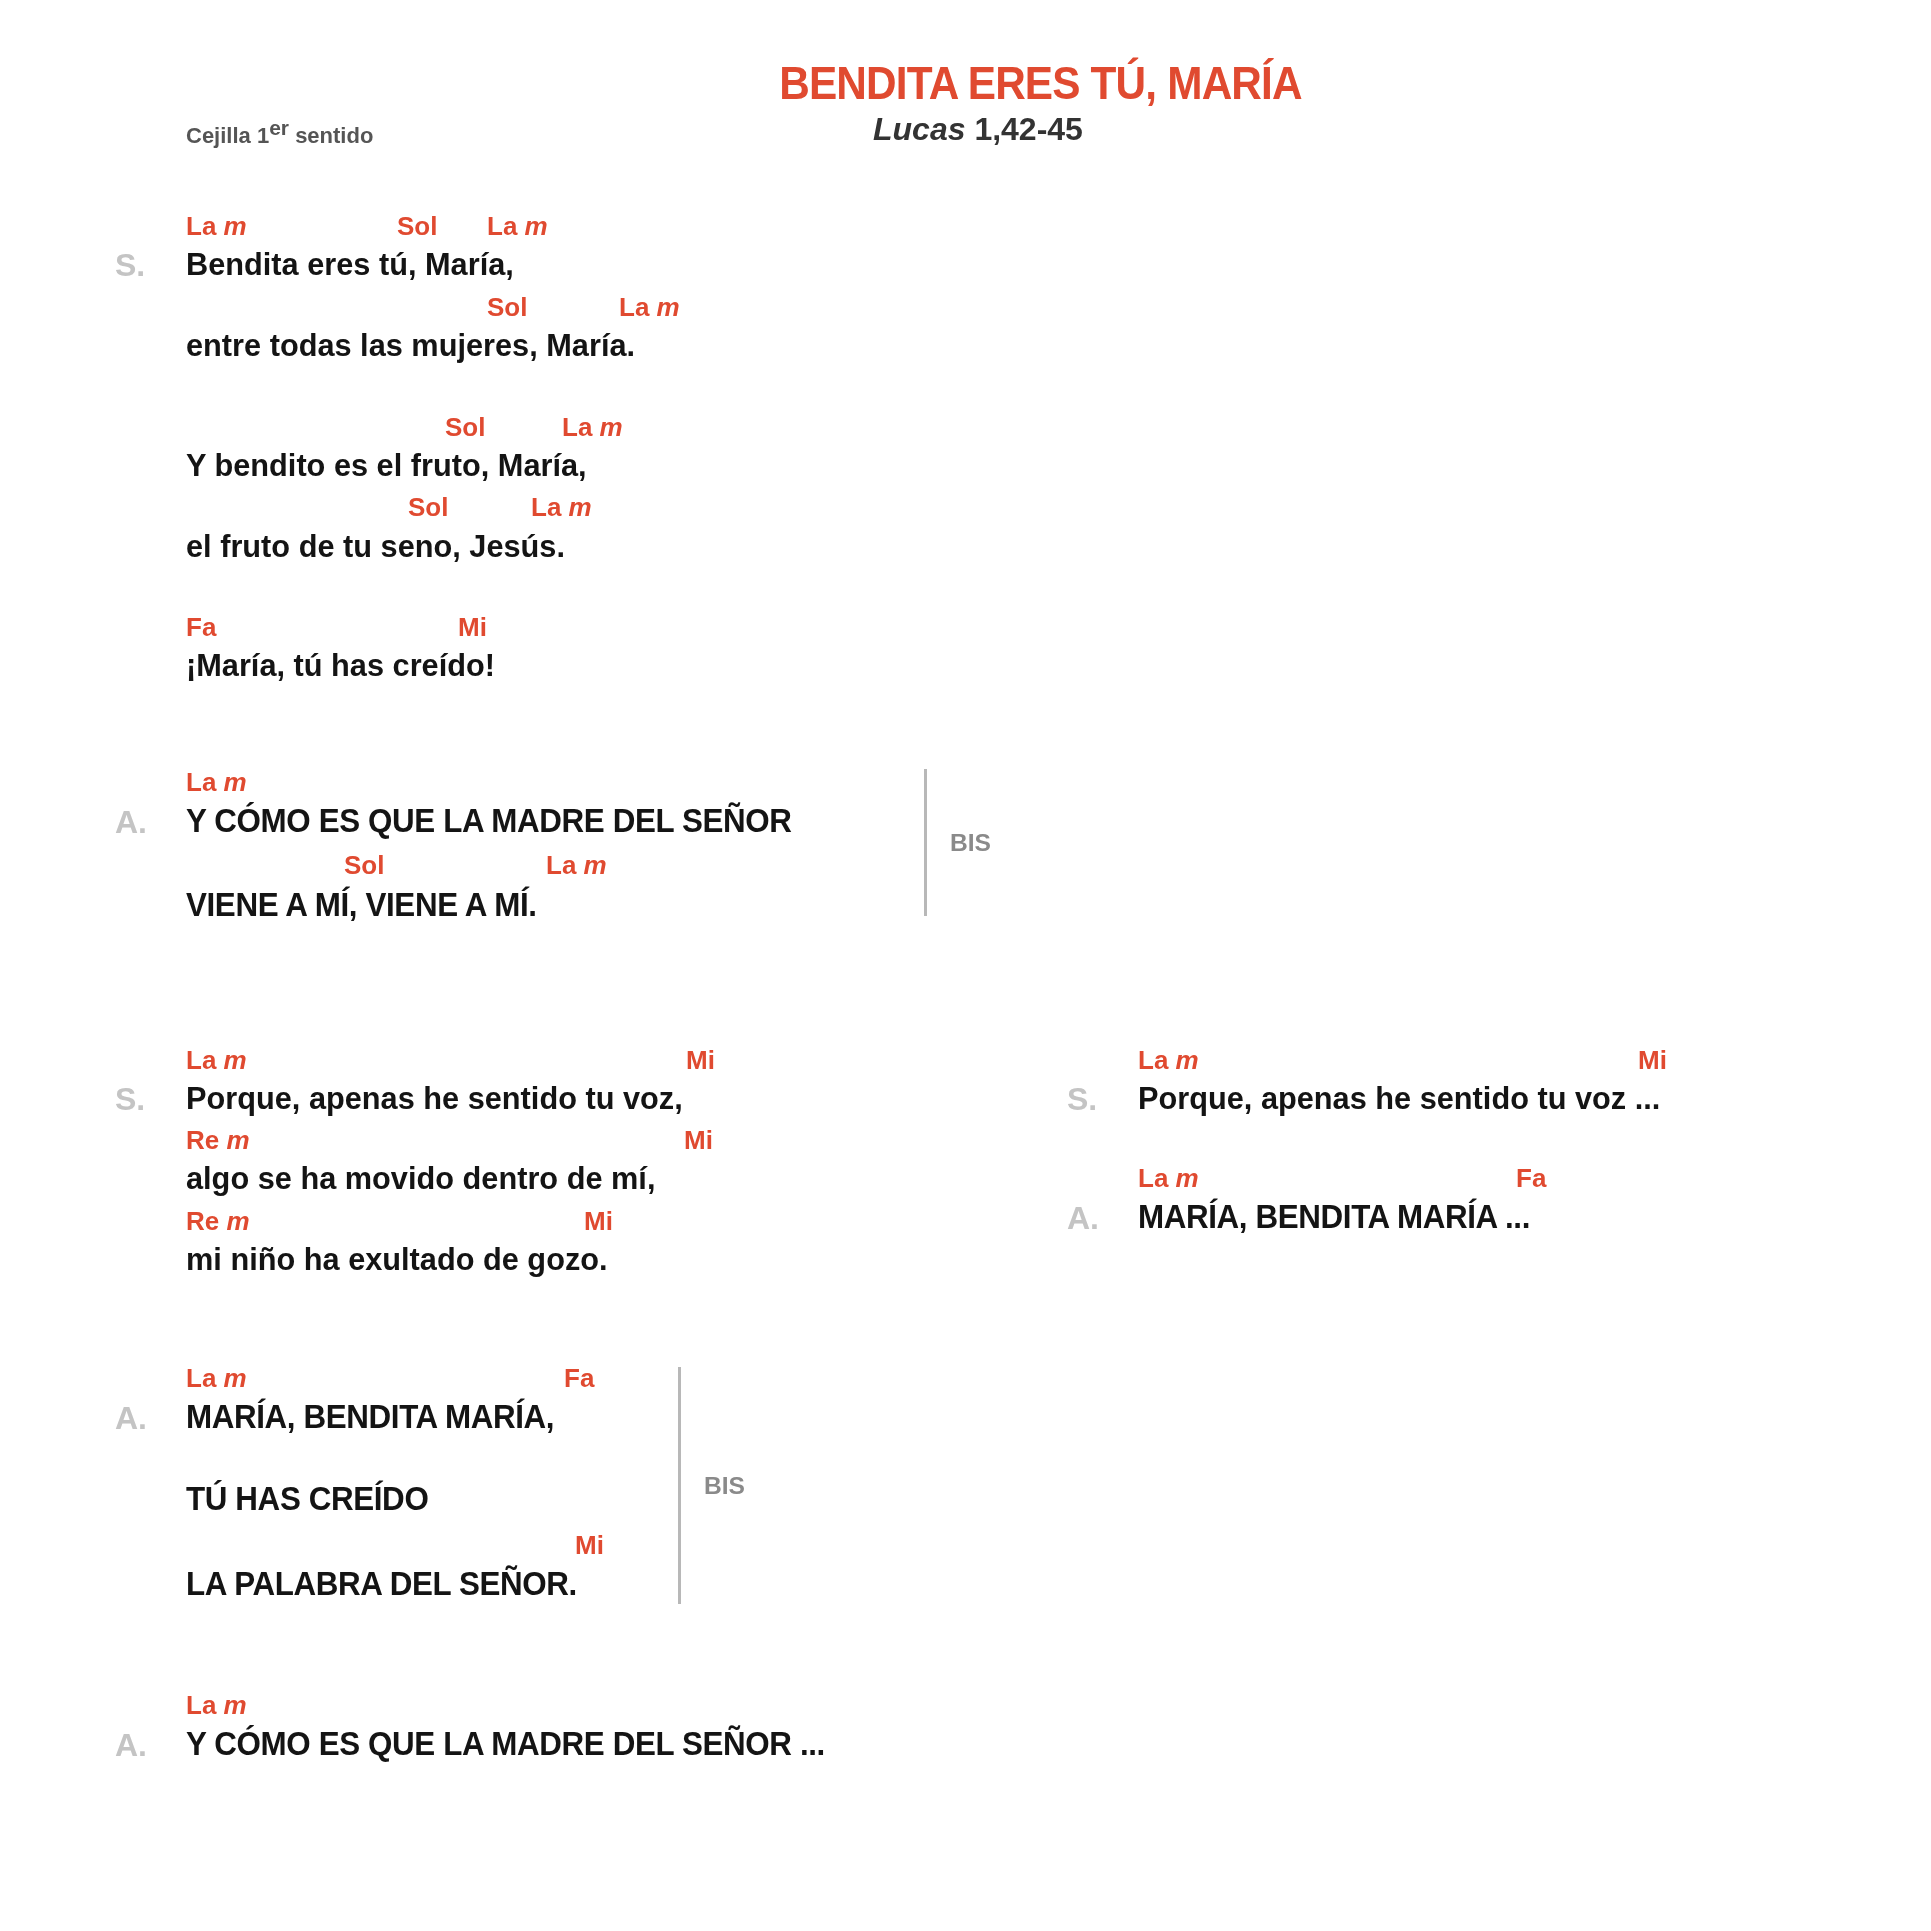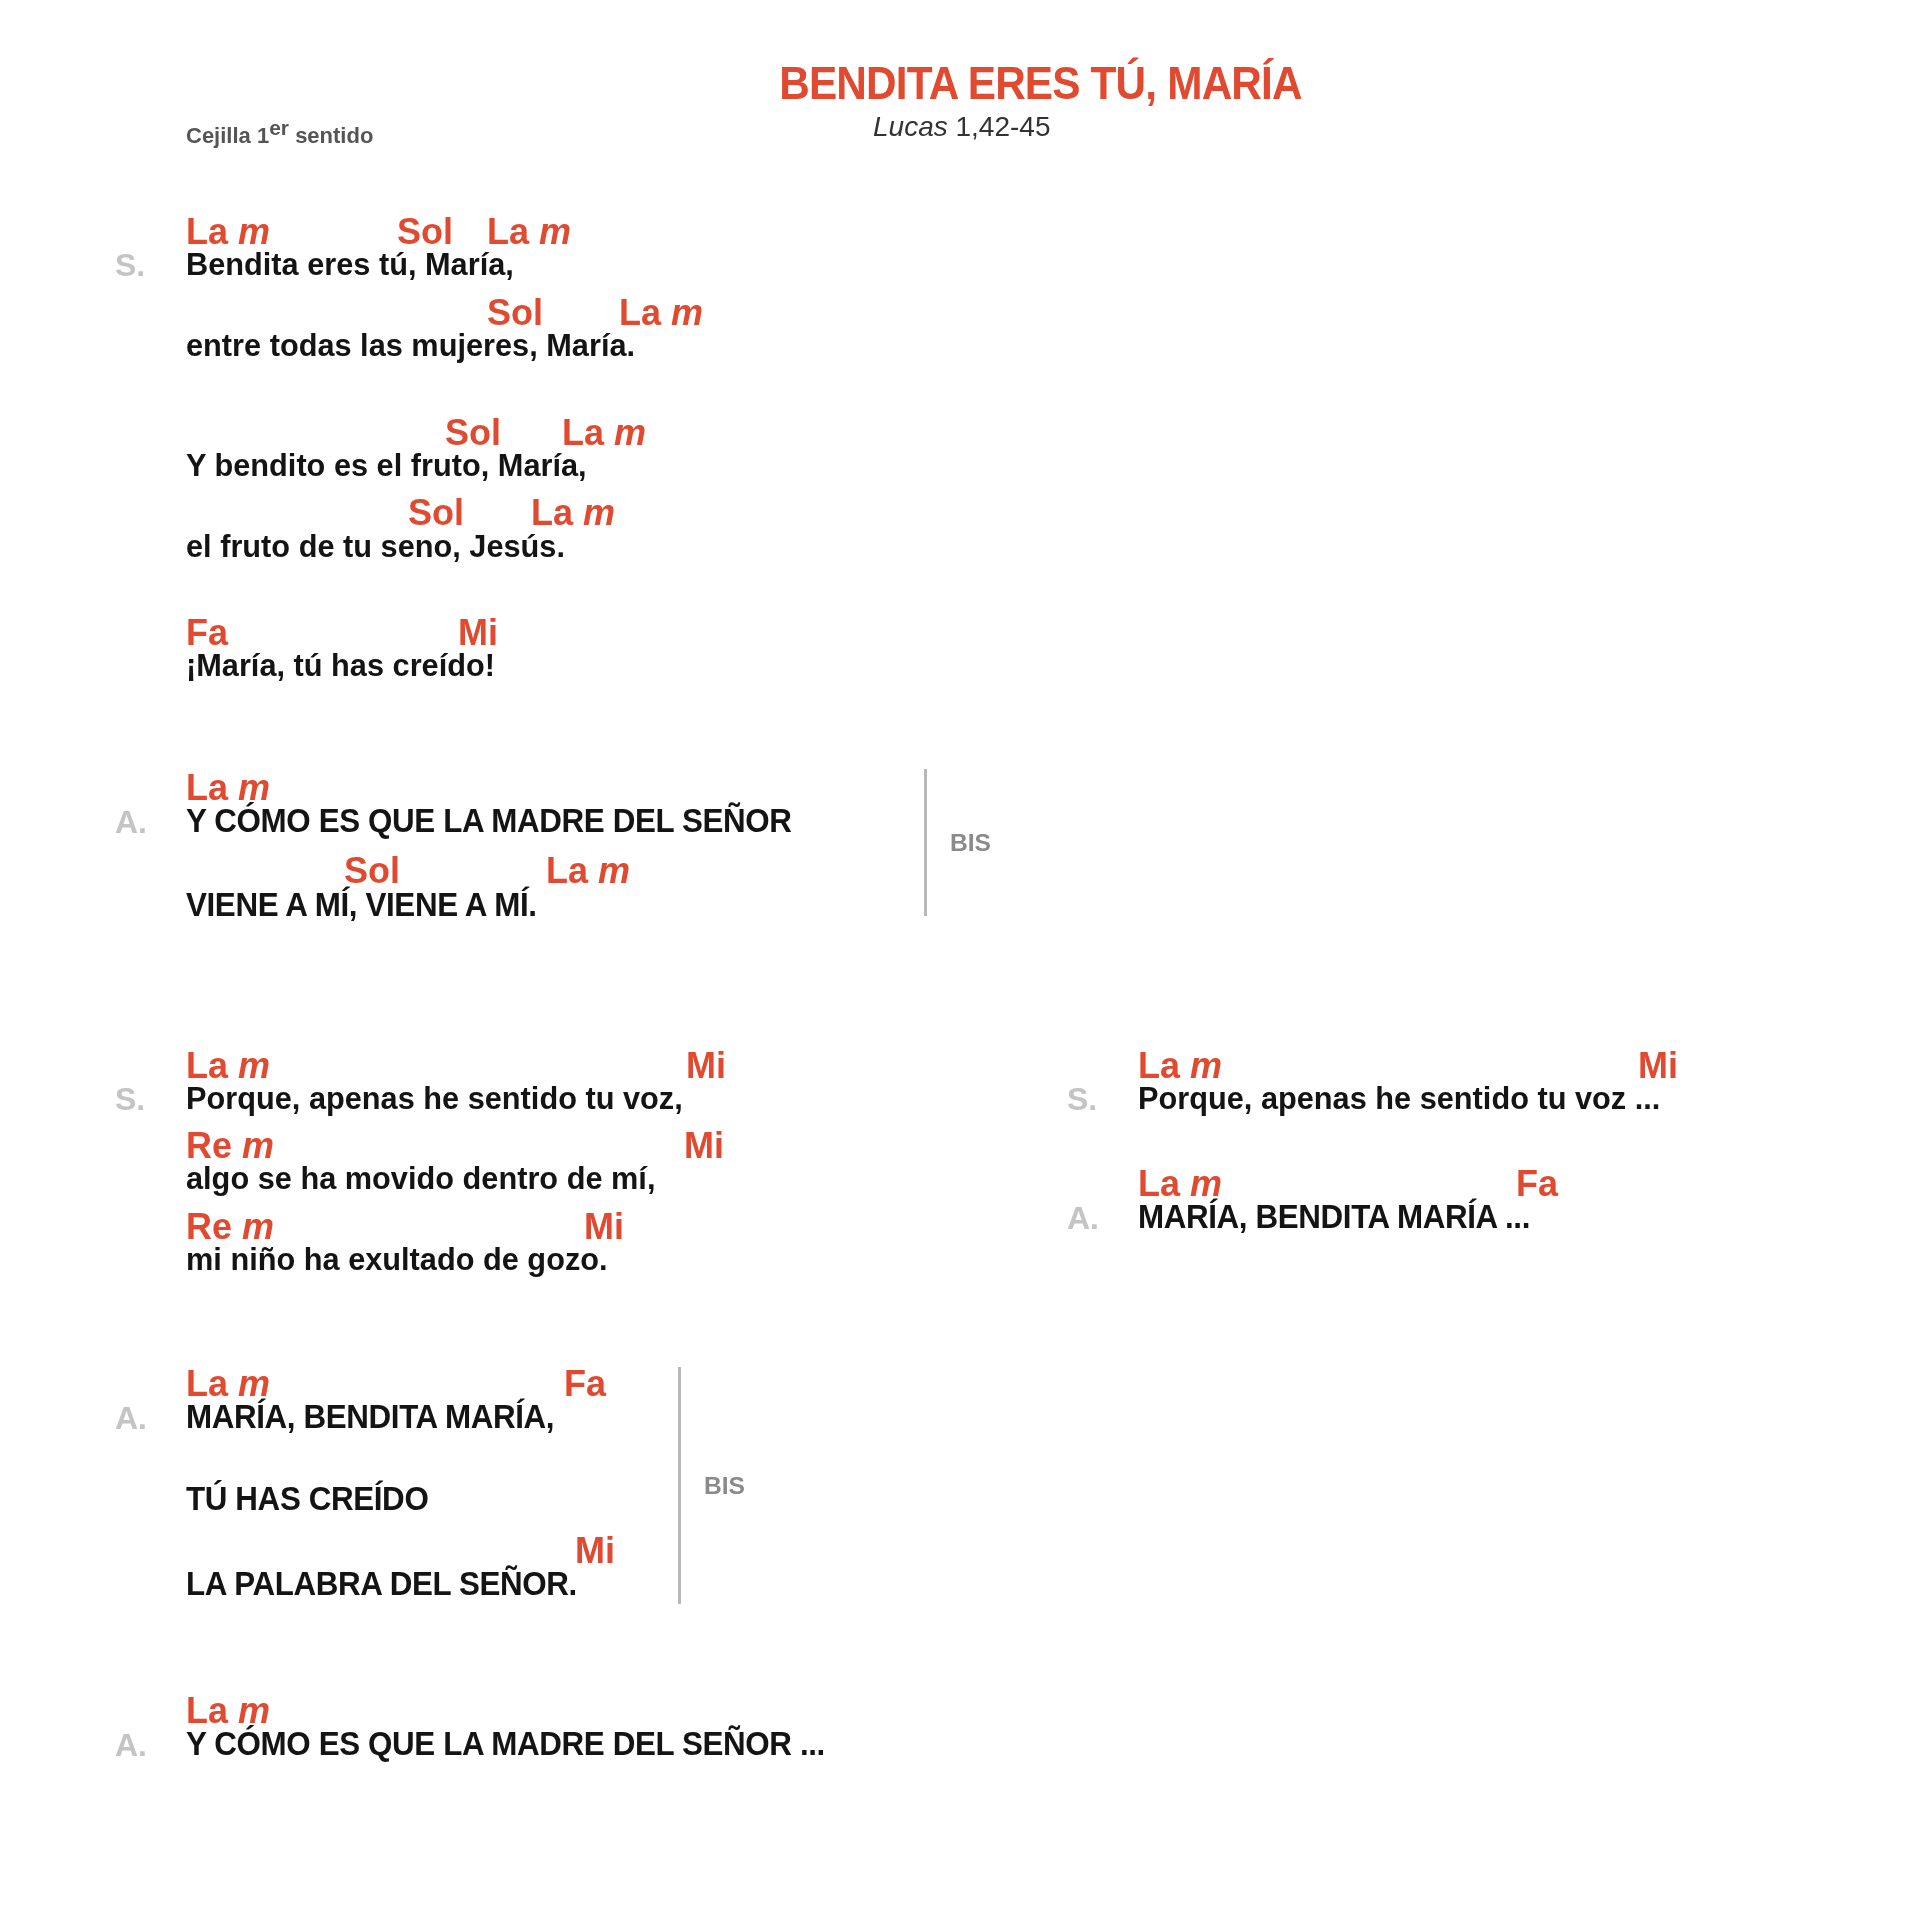--- a/index.html
+++ b/index.html
@@ -3,26 +3,26 @@
 <meta charset="utf-8">
 <style>
   html, body { margin:0; padding:0; background:#ffffff; }
   body { width:1931px; height:1931px; position:relative; overflow:hidden;
          font-family:"Liberation Sans", sans-serif; }
   .abs { position:absolute; white-space:nowrap; }
   .title { color:#e04a30; font-weight:bold; font-size:46px; letter-spacing:-0.9px;
            transform:scaleX(0.92); transform-origin:center; }
   .capo { color:#555555; font-size:22px; font-weight:bold; }
   .capo sup { font-size:21px; }
-  .ref { color:#333333; font-size:28px; font-weight:normal; }
+  .ref { color:#333333; font-size:32px; font-weight:bold; }
   .ref i { font-style:italic; }
   .role { color:#c4c4c4; font-size:32px; font-weight:bold; }
   .lyric { color:#141414; font-size:32px; font-weight:bold; transform:scaleX(0.96); transform-origin:left; }
   .caps { color:#141414; font-size:33px; font-weight:bold; letter-spacing:-0.4px; transform:scaleX(0.95); transform-origin:left; }
-  .chord { color:#e04a30; font-size:36px; font-weight:bold; }
+  .chord { color:#e04a30; font-size:26px; font-weight:bold; }
   .chord .minor { font-style:italic; }
   .bar { position:absolute; width:2.6px; background:#b8b8b8; }
   .bis { color:#8a8a8a; font-size:24.6px; font-weight:bold;text-align:right; }
 </style>
 </head>
 <body>
 
 <div class="abs title" style="left:685px; top:56px; width:711px; text-align:center;">BENDITA ERES TÚ, MARÍA</div>
 <div class="abs capo" style="left:186px; top:116px;">
   <span>Cejilla 1</span><sup>er</sup><span> sentido</span>

